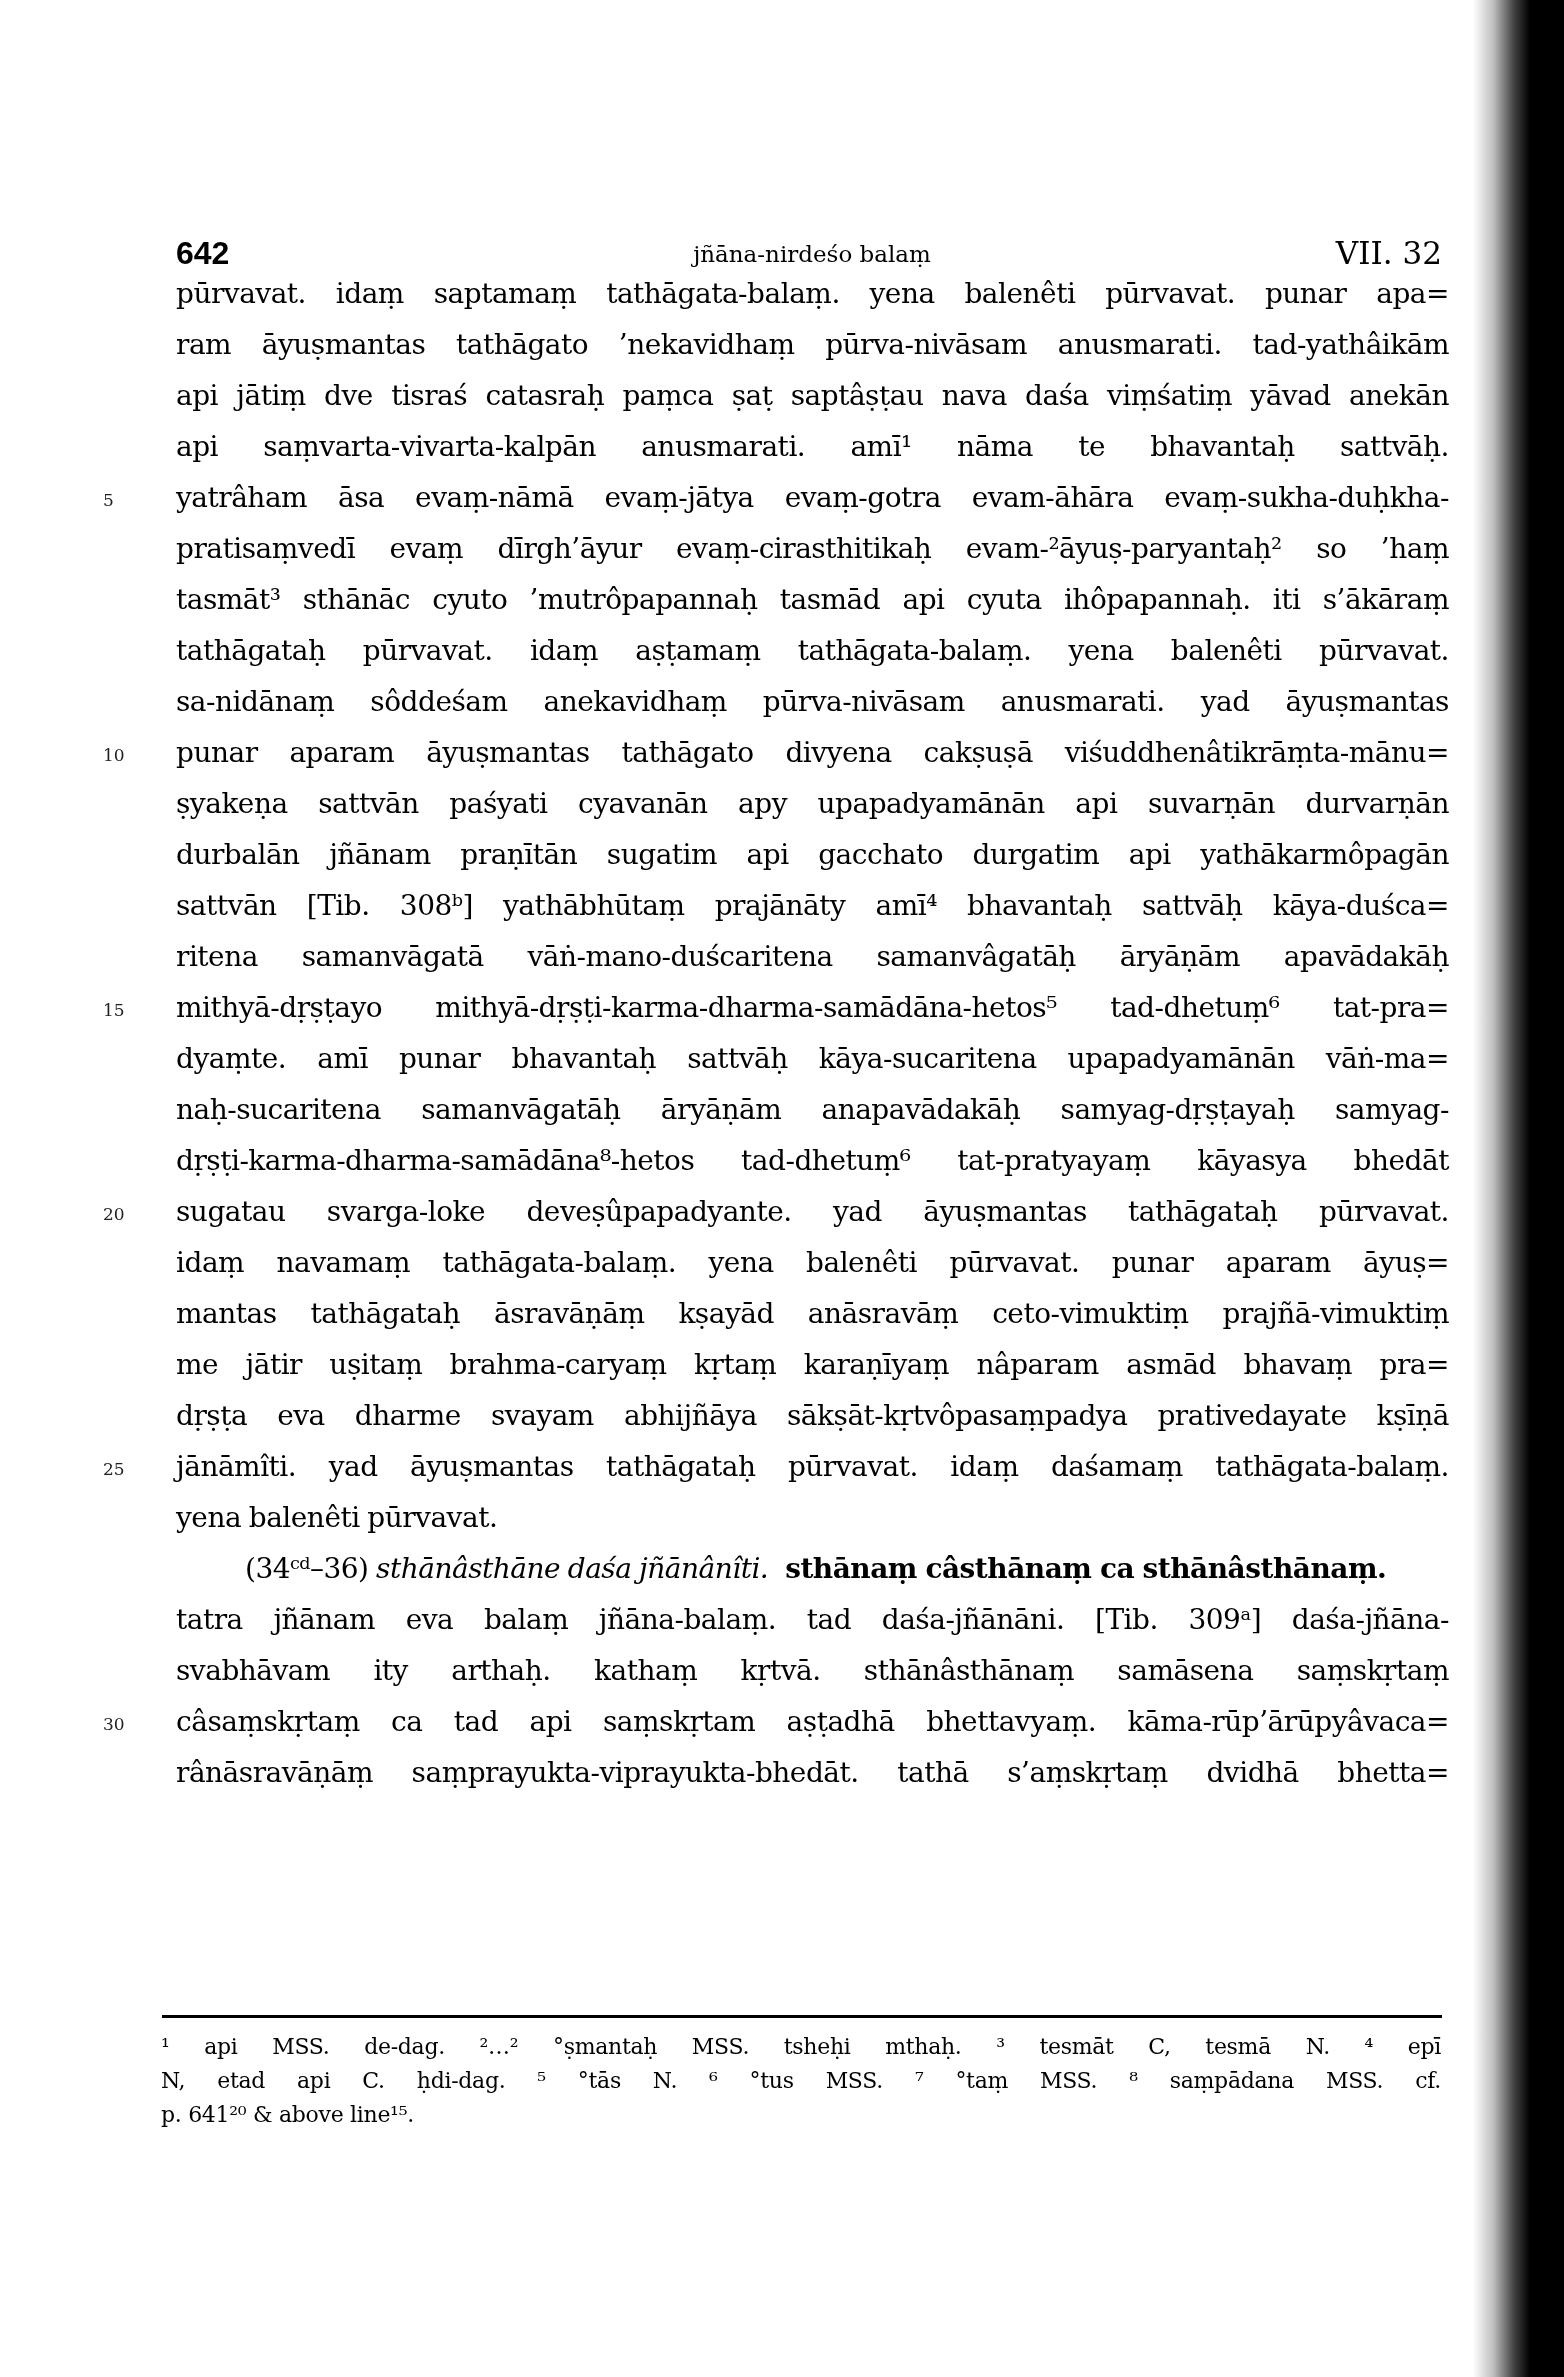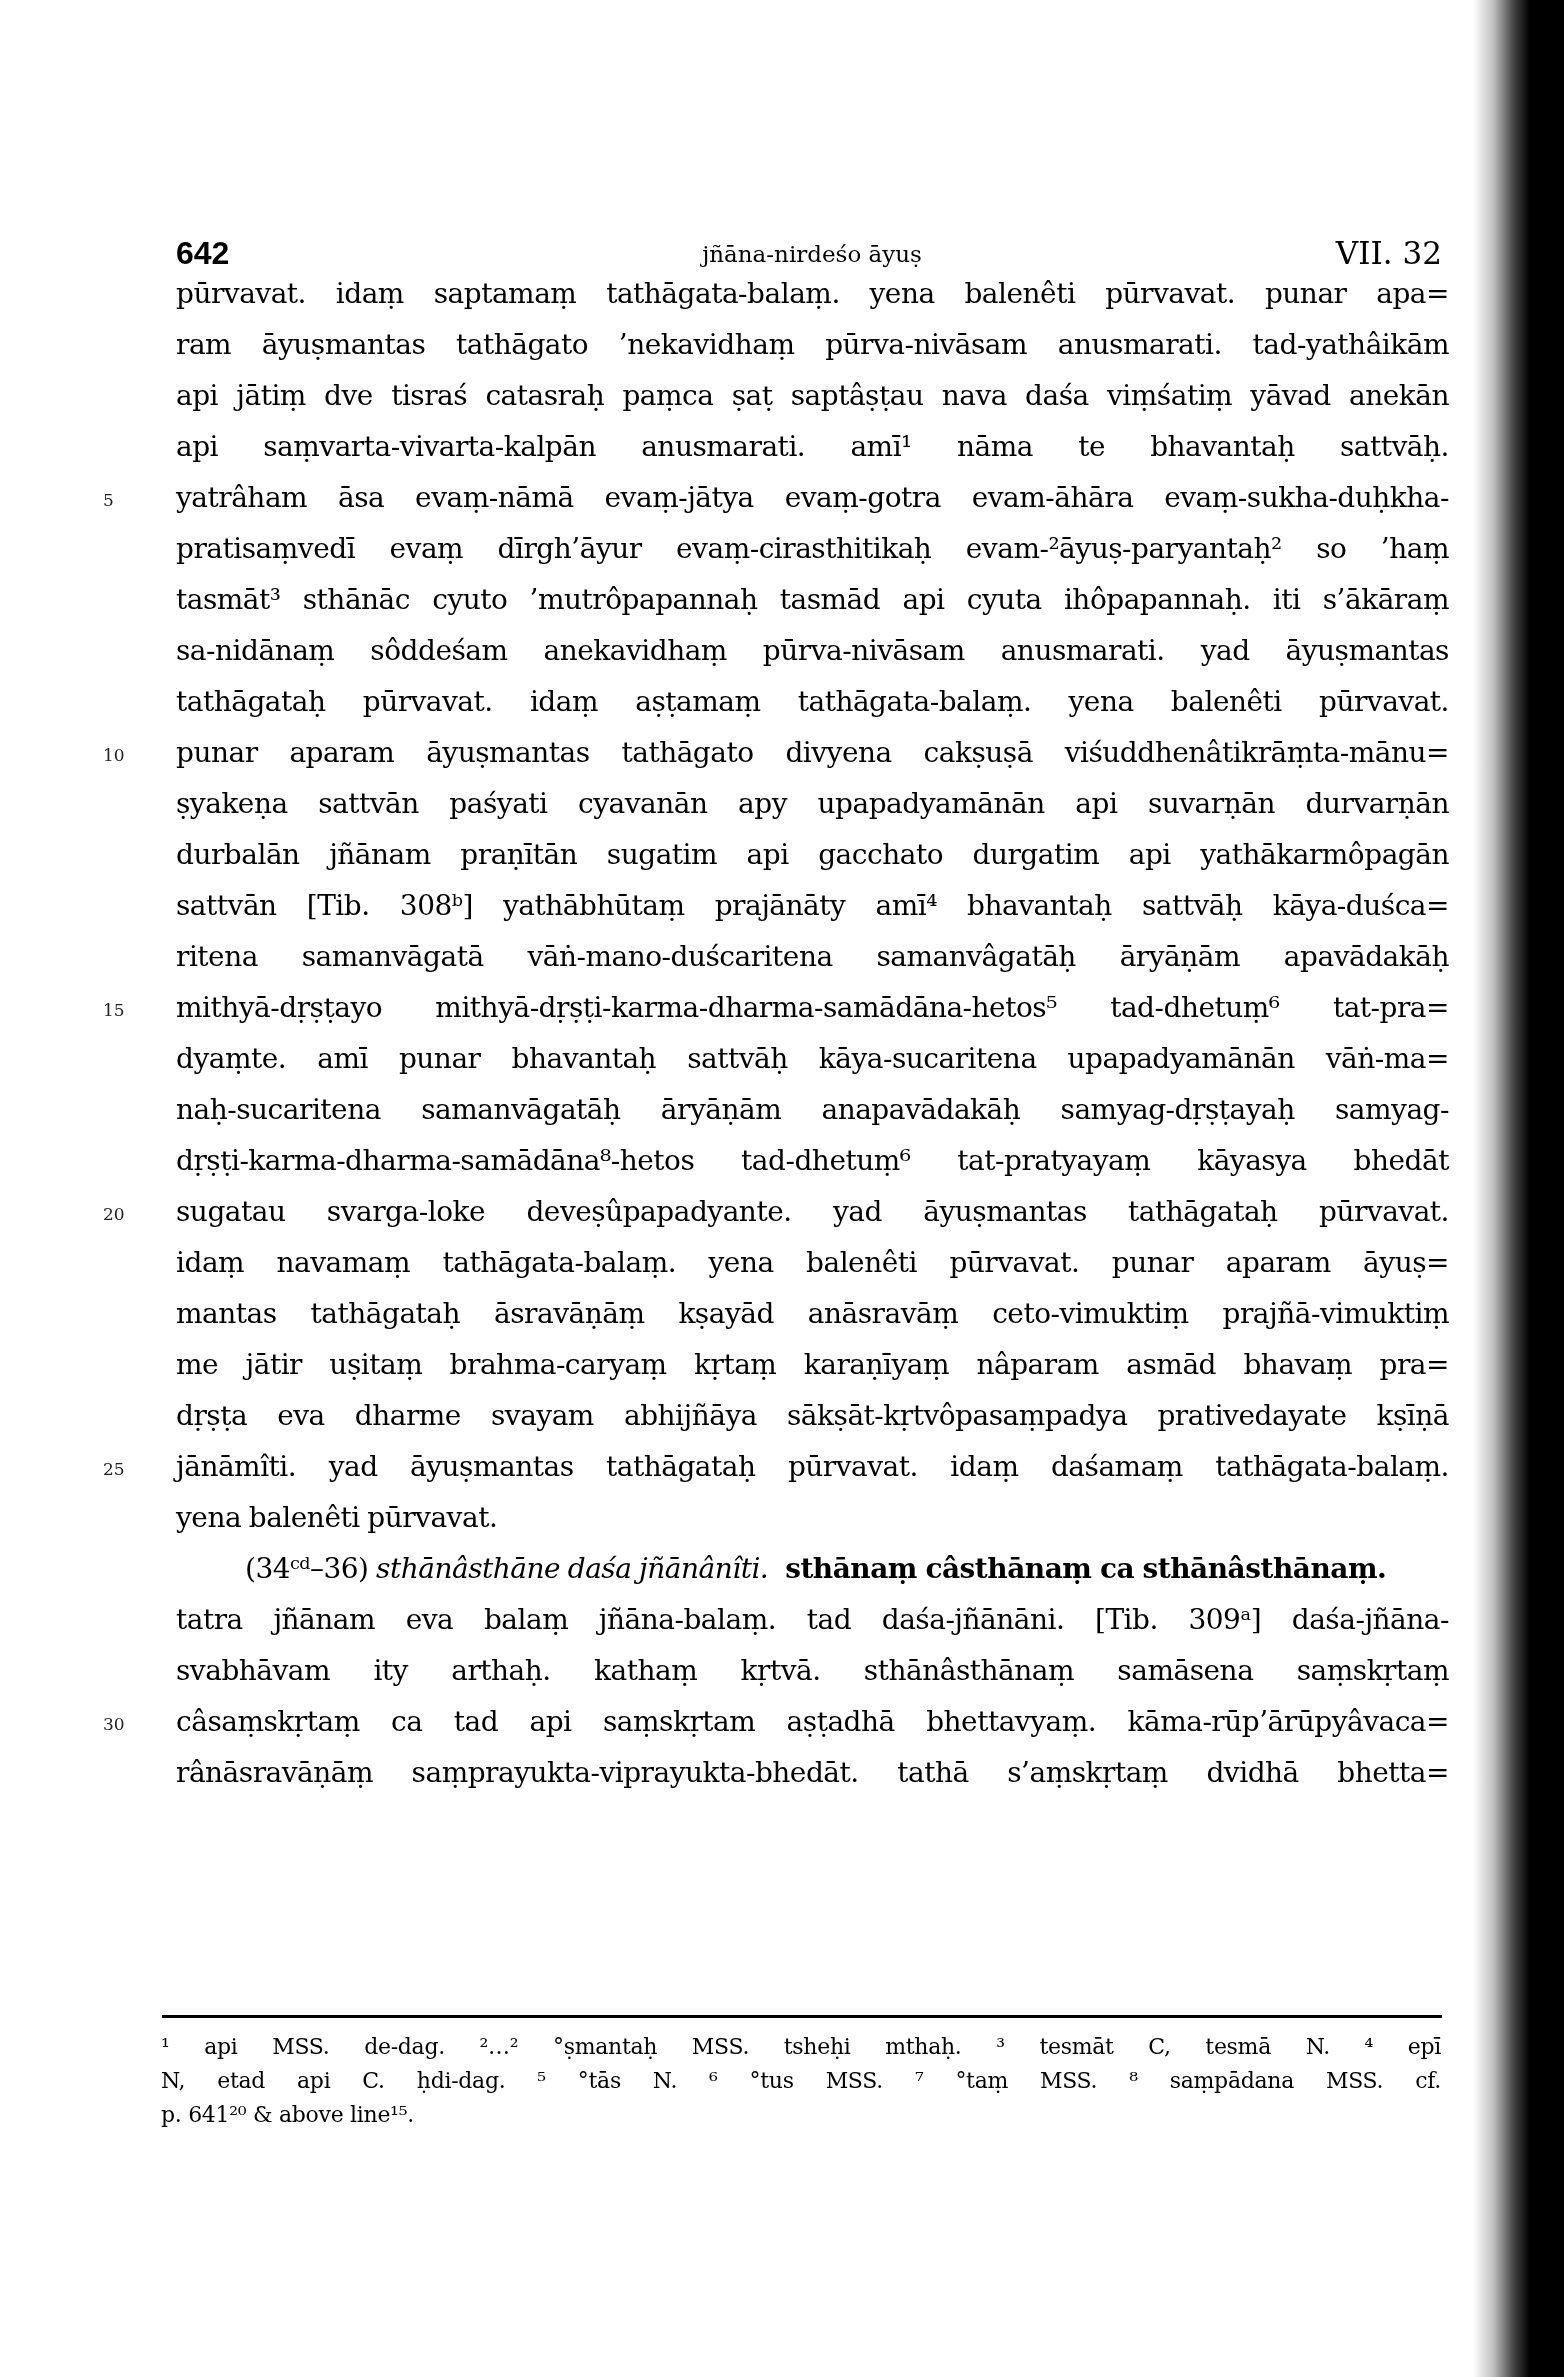--- a/index.html
+++ b/index.html
@@ -38,21 +38,21 @@
   .scan-edge {
     position: absolute; right: 0; top: 0; width: 92px; height: 2377px;
     background: linear-gradient(to right, rgba(0,0,0,0) 0%, rgba(0,0,0,0.25) 22%, rgba(0,0,0,0.75) 45%, #000 62%, #000 100%);
   }
 </style>
 </head>
 <body>
 
 <div class="page-header">
   <span class="page-number">642</span>
-  <span class="running-title">jñāna-nirdeśo āyuṣ</span>
+  <span class="running-title">jñāna-nirdeśo balaṃ</span>
   <span class="section-ref">VII. 32</span>
 </div>
 
 <div class="body-text" id="body-text">
     <div class="line">
       <span class="txt">pūrvavat.  idaṃ saptamaṃ tathāgata-balaṃ.  yena balenêti pūrvavat.  punar apa=</span>
     </div>
     <div class="line">
       <span class="txt">ram āyuṣmantas tathāgato ’nekavidhaṃ pūrva-nivāsam anusmarati.  tad-yathâikām</span>
     </div>
@@ -66,24 +66,24 @@
       <span class="line-num">5</span>
       <span class="txt">yatrâham āsa evaṃ-nāmā evaṃ-jātya evaṃ-gotra evam-āhāra evaṃ-sukha-duḥkha-</span>
     </div>
     <div class="line">
       <span class="txt">pratisaṃvedī evaṃ dīrgh’āyur evaṃ-cirasthitikaḥ evam-²āyuṣ-paryantaḥ² so ’haṃ</span>
     </div>
     <div class="line">
       <span class="txt">tasmāt³ sthānāc cyuto ’mutrôpapannaḥ tasmād api cyuta ihôpapannaḥ.  iti s’ākāraṃ</span>
     </div>
     <div class="line">
-      <span class="txt">sa-nidānaṃ sôddeśam anekavidhaṃ pūrva-nivāsam anusmarati.  yad āyuṣmantas</span>
+      <span class="txt">tathāgataḥ pūrvavat.  idaṃ aṣṭamaṃ tathāgata-balaṃ.  yena balenêti pūrvavat.</span>
     </div>
     <div class="line">
-      <span class="txt">tathāgataḥ pūrvavat.  idaṃ aṣṭamaṃ tathāgata-balaṃ.  yena balenêti pūrvavat.</span>
+      <span class="txt">sa-nidānaṃ sôddeśam anekavidhaṃ pūrva-nivāsam anusmarati.  yad āyuṣmantas</span>
     </div>
     <div class="line">
       <span class="line-num">10</span>
       <span class="txt">punar aparam āyuṣmantas tathāgato divyena cakṣuṣā viśuddhenâtikrāṃta-mānu=</span>
     </div>
     <div class="line">
       <span class="txt">ṣyakeṇa sattvān paśyati cyavanān apy upapadyamānān api suvarṇān durvarṇān</span>
     </div>
     <div class="line">
       <span class="txt">durbalān jñānam praṇītān sugatim api gacchato durgatim api yathākarmôpagān</span>

